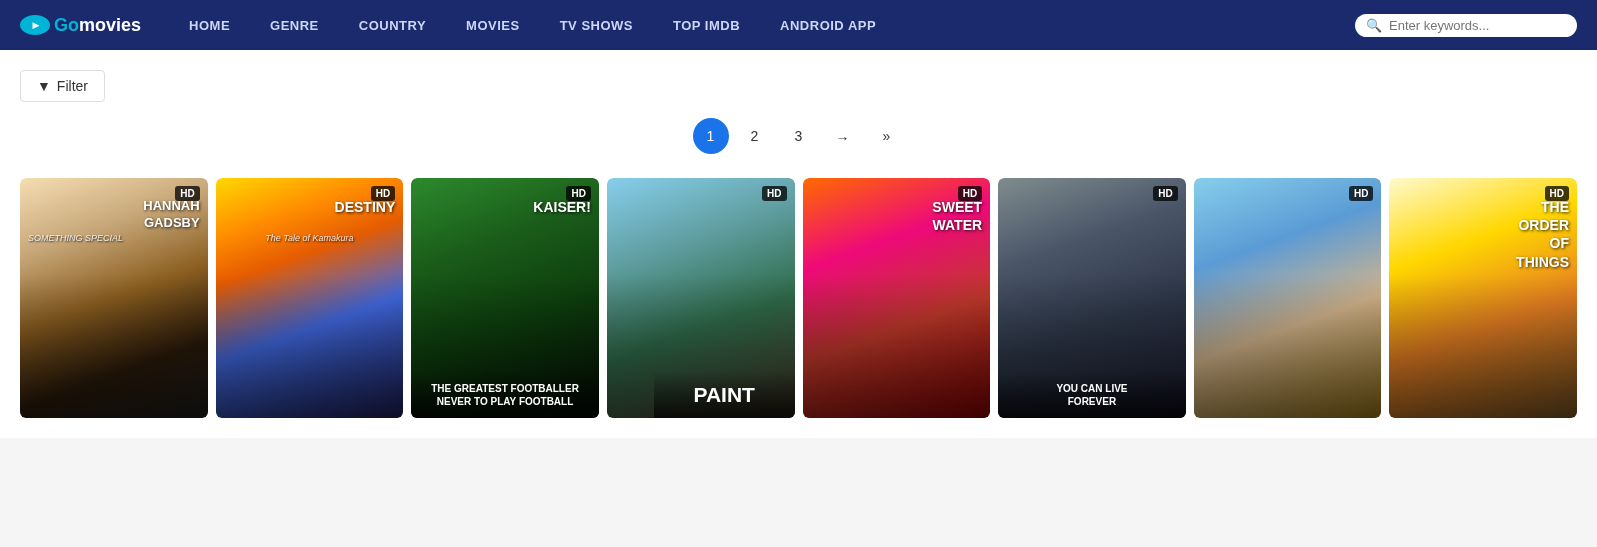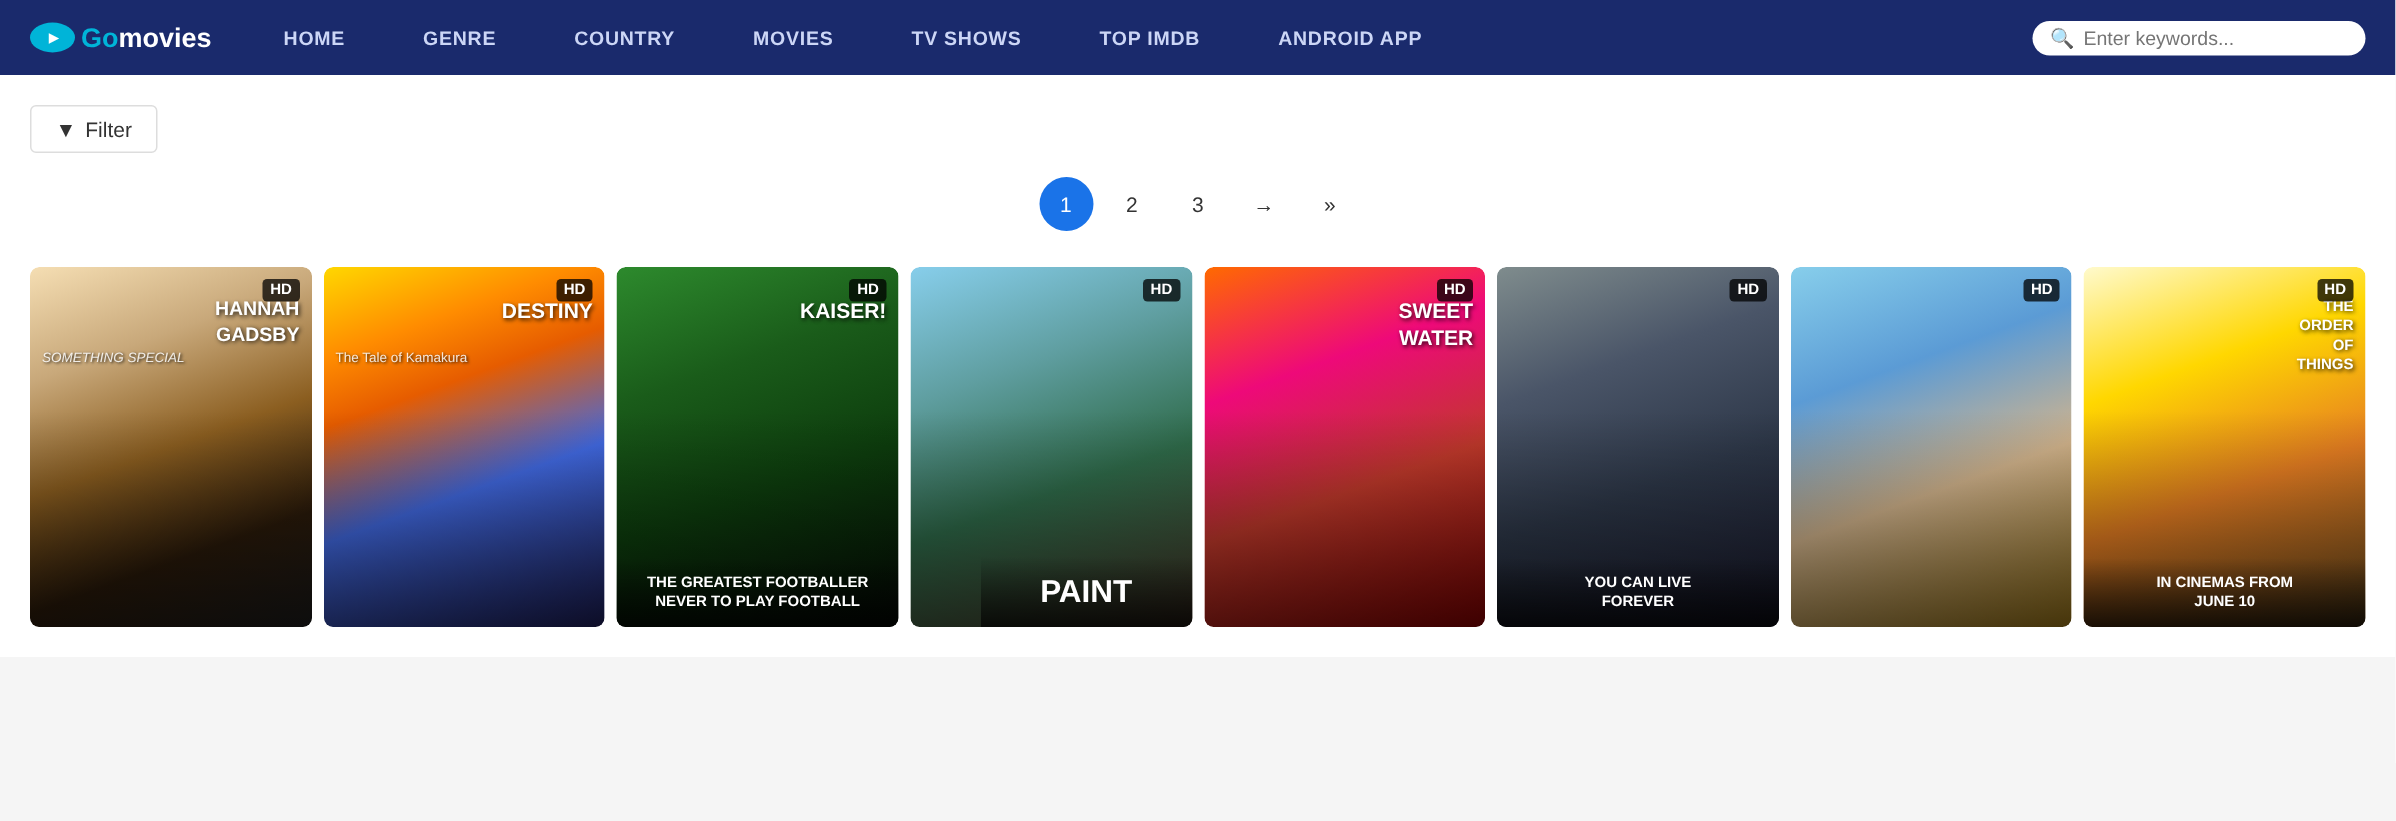--- a/index.html
+++ b/index.html
@@ -39,21 +39,21 @@
     }
     .logo-text {
       color: white;
       font-size: 18px;
       font-weight: bold;
     }
     .logo-text span { color: #00b4d8; }
     .nav-links {
       display: flex;
       align-items: flex-end;
-      gap: 16px;
+      gap: 4px;
       flex: 1;
     }
     .nav-link {
       color: #ccd6f6;
       text-decoration: none;
       font-size: 13px;
       font-weight: 600;
       padding: 0 18px;
       height: 50px;
       display: flex;
@@ -246,21 +246,21 @@
           <div class="poster-top-text" style="white-space: pre-line; text-shadow: rgba(0, 0, 0, 0.8) 1px 1px 3px; font-size: 13px;">HANNAH
 GADSBY</div>
           <div style="position: absolute; top: 55px; left: 0px; right: 0px; padding: 0px 8px; color: rgba(255, 255, 255, 0.85); font-size: 9px; text-align: left; font-style: italic; text-shadow: rgba(0, 0, 0, 0.8) 1px 1px 2px;">SOMETHING SPECIAL</div>
           <div class="poster-overlay-figure"></div>
           <div class="hd-badge">HD</div>
         </div>
       </div>
       <div class="movie-card">
         <div class="movie-poster-div" style="background: linear-gradient(160deg, rgb(255, 215, 0) 0%, rgb(255, 140, 0) 20%, rgb(230, 92, 0) 35%, rgb(65, 105, 225) 60%, rgb(26, 26, 78) 100%);">
           <div class="poster-top-text" style="white-space: pre-line; text-shadow: rgba(0, 0, 0, 0.8) 1px 1px 3px; font-size: 14px;">DESTINY</div>
-          <div style="position: absolute; top: 55px; left: 0px; right: 0px; padding: 0px 8px; color: rgba(255, 255, 255, 0.85); font-size: 9px; text-align: left; text-shadow: rgba(0, 0, 0, 0.8) 1px 1px 2px;">The Tale of Kamakura</div>
+          <div style="position: absolute; top: 55px; left: 0px; right: 0px; padding: 0px 8px; color: rgba(255, 255, 255, 0.85); font-size: 9px; text-align: center; font-style: italic; text-shadow: rgba(0, 0, 0, 0.8) 1px 1px 2px;">The Tale of Kamakura</div>
           <div class="poster-overlay-figure"></div>
           <div class="hd-badge">HD</div>
         </div>
       </div>
       <div class="movie-card">
         <div class="movie-poster-div" style="background: linear-gradient(160deg, rgb(45, 138, 45) 0%, rgb(26, 92, 26) 30%, rgb(13, 61, 13) 60%, rgb(5, 13, 5) 100%);">
           <div class="poster-top-text" style="white-space: pre-line; text-shadow: rgba(0, 0, 0, 0.8) 1px 1px 3px; font-size: 14px;">KAISER!</div>
           <div class="poster-overlay-figure"></div>
           <div class="poster-text" style="white-space: pre-line; font-size: 10px; font-style: normal;">THE GREATEST FOOTBALLER
 NEVER TO PLAY FOOTBALL</div>
@@ -291,24 +291,22 @@
         </div>
       </div>
       <div class="movie-card">
         <div class="movie-poster-div" style="background: linear-gradient(160deg, rgb(135, 206, 235) 0%, rgb(91, 155, 213) 30%, rgb(210, 180, 140) 60%, rgb(139, 105, 20) 100%);">
           <div class="poster-overlay-figure"></div>
           <div class="hd-badge">HD</div>
         </div>
       </div>
       <div class="movie-card">
         <div class="movie-poster-div" style="background: linear-gradient(160deg, rgb(255, 250, 205) 0%, rgb(255, 215, 0) 30%, rgb(230, 126, 34) 60%, rgb(107, 76, 30) 100%);">
-          <div class="poster-top-text" style="white-space: pre-line; text-shadow: rgba(0, 0, 0, 0.8) 1px 1px 3px; font-size: 10px; margin-left: 24px;">THE
+          <div class="poster-top-text" style="white-space: pre-line; text-shadow: rgba(0, 0, 0, 0.8) 1px 1px 3px; font-size: 14px; margin-left: 24px;">THE
 ORDER
 OF
 THINGS</div>
           <div class="poster-overlay-figure"></div>
-          <div class="poster-text" style="white-space: pre-line; font-size: 10px; font-style: normal;">IN CINEMAS FROM
-JUNE 10</div>
           <div class="hd-badge">HD</div>
         </div>
       </div>
     </div>
 </div>
 
 </body></html>

